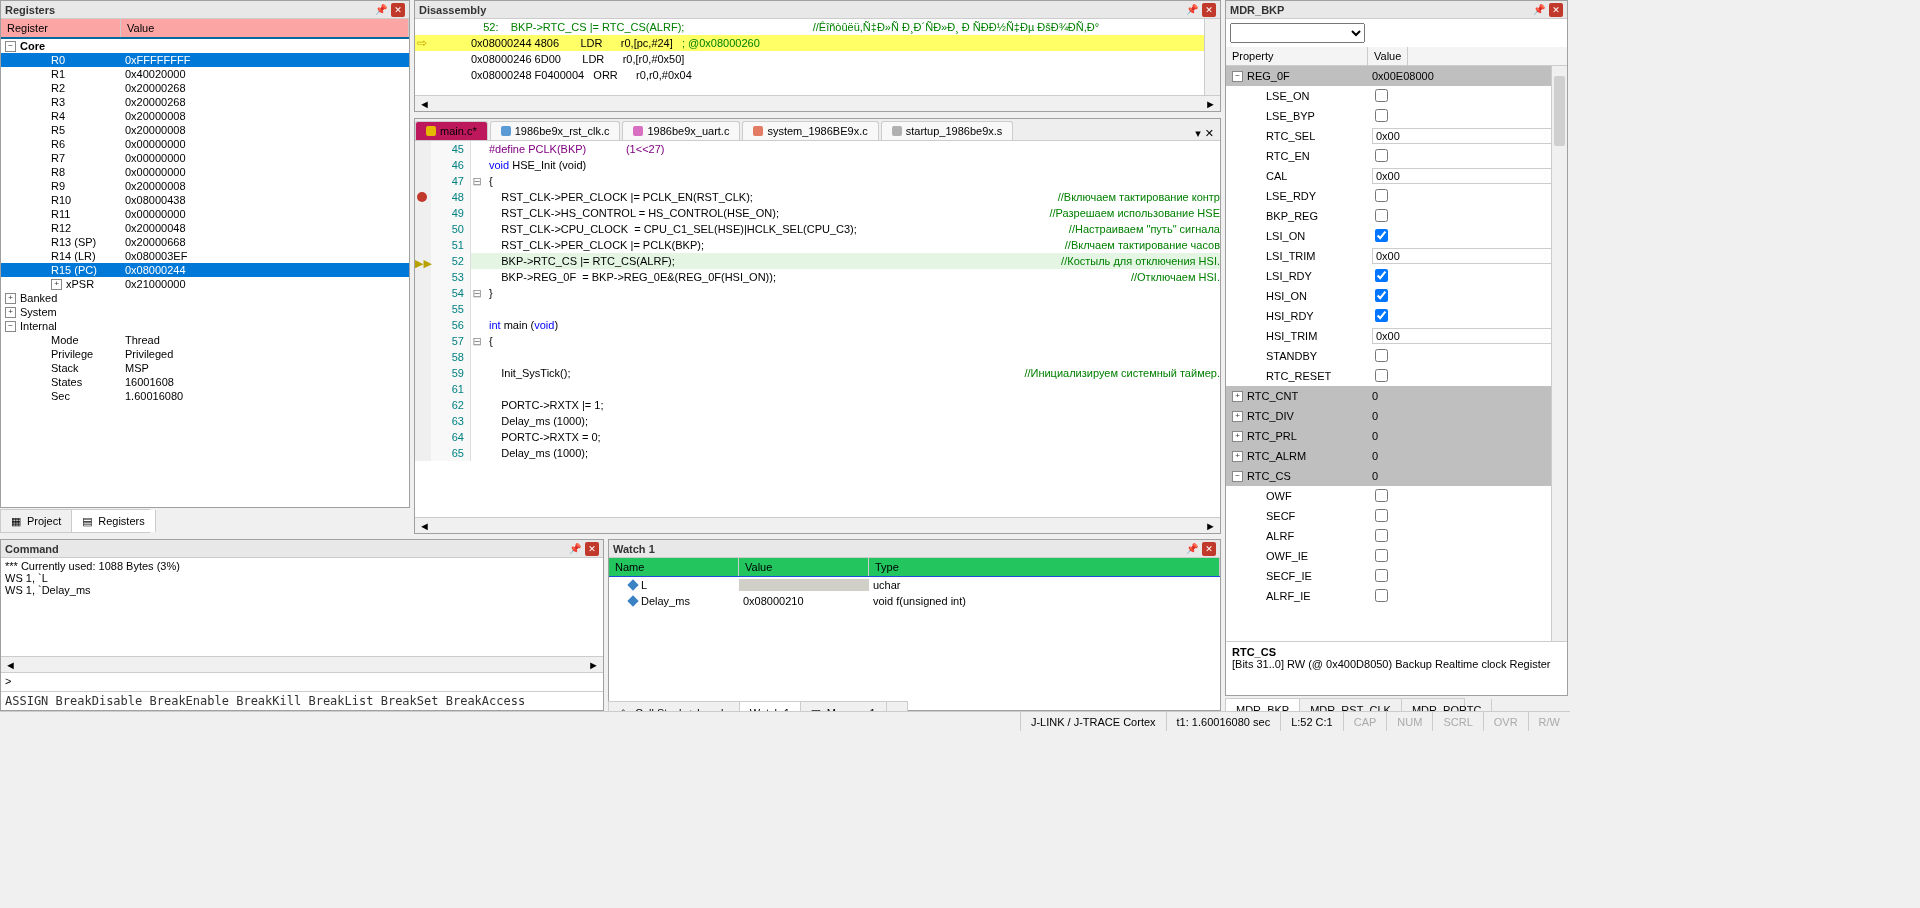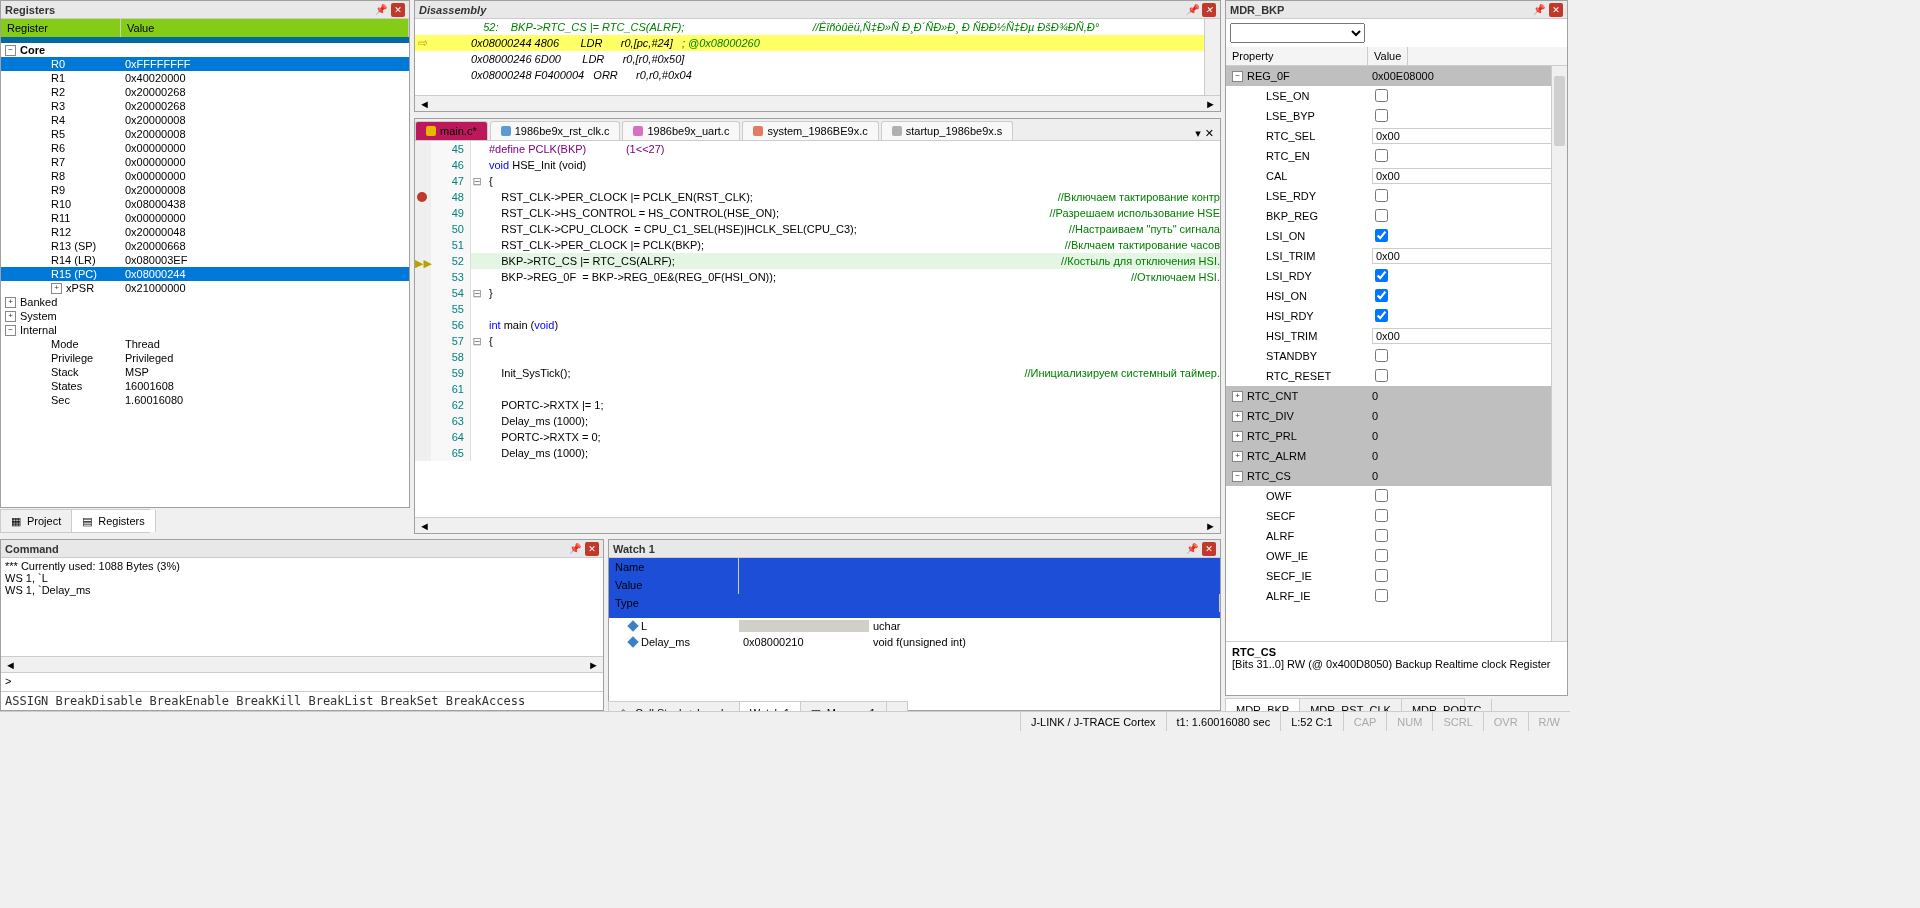--- a/index.html
+++ b/index.html
@@ -7,36 +7,36 @@
 .panel { position: absolute; background: #fff; border: 1px solid #a0a0a0; display: flex; flex-direction: column; }
 .panel-header { background: #e8e8e8; border-bottom: 1px solid #ccc; display: flex; align-items: center; padding: 2px 4px; height: 18px; }
 .panel-title { flex: 1; font-weight: bold; color: #333; }
 .panel-controls { display: flex; gap: 2px; }
 .pin-icon, .close-icon { width: 14px; height: 14px; cursor: pointer; display: flex; align-items: center; justify-content: center; }
 .close-icon { background: #c0392b; color: #fff; font-size: 9px; border-radius: 2px; }
 .pin-icon { color: #555; font-size: 10px; }
 
 
 #registers { left: 0; top: 0; width: 410px; height: 508px; }
-.reg-cols { display: flex; background: #84cc16; border-bottom: 6px solid #0369a1; }
+.reg-cols { display: flex; background: #fca5a5; border-bottom: 2px solid #0369a1; }
 .reg-col { padding: 3px 6px; border-right: 1px solid #ccc; }
 .reg-col:first-child { width: 120px; }
 .reg-col:last-child { flex: 1; }
 .reg-tree { flex: 1; overflow: auto; }
 .reg-row { display: flex; padding: 1px 0; cursor: pointer; }
 .reg-row.selected { background: #0078d7; color: #fff; }
 .reg-name { width: 120px; padding-left: 6px; display: flex; align-items: center; gap: 4px; }
 .reg-val { flex: 1; padding-left: 4px; }
 .tree-toggle { width: 11px; height: 11px; border: 1px solid #888; display: inline-flex; align-items: center; justify-content: center; font-size: 8px; line-height: 1; background: #fff; color: #333; }
 .indent0 { padding-left: 4px; }
 .indent2 { padding-left: 50px; }
 .bold { font-weight: bold; }
 
 
-#disasm { left: 414px; top: 0; width: 807px; height: 112px; font-style: italic; }
+#disasm { left: 414px; top: 0; width: 807px; height: 112px; }
 .disasm-body { flex: 1; overflow: hidden; font-family: Consolas, monospace; font-size: 12px; position: relative; }
 .disasm-line { white-space: pre; padding: 0 20px 0 56px; height: 16px; line-height: 16px; }
 .disasm-src { color: #008000; }
 .disasm-comment { color: #008000; }
 .disasm-hl { background: #ffff66; position: relative; }
 .arrow-yellow { position: absolute; left: 2px; color: #c8a800; font-size: 12px; }
 .scroll-h { height: 16px; background: #f0f0f0; border-top: 1px solid #ccc; display: flex; align-items: center; }
 .scroll-v { position: absolute; right: 0; top: 18px; bottom: 16px; width: 16px; background: #f0f0f0; border-left: 1px solid #ccc; }
 
 
@@ -69,21 +69,21 @@
 
 #command { left: 0; top: 539px; width: 604px; height: 172px; }
 .cmd-body { flex: 1; overflow: auto; font-family: Consolas, monospace; font-size: 12px; padding: 2px 4px; }
 .cmd-input { border-top: 1px solid #ccc; display: flex; }
 .cmd-input span { padding: 2px 4px; }
 .cmd-input input { flex: 1; border: none; outline: none; font-family: Consolas, monospace; font-size: 12px; padding: 2px; }
 .cmd-hints { border-top: 1px solid #ccc; padding: 2px 4px; font-family: Consolas, monospace; font-size: 12px; color: #333; white-space: nowrap; overflow: hidden; }
 
 
 #watch { left: 608px; top: 539px; width: 613px; height: 172px; }
-.watch-cols { display: flex; background: #1d4ed8; border-bottom: 6px solid #1d4ed8; flex-direction: column; }
+.watch-cols { display: flex; background: #22c55e; border-bottom: 1px solid #1d4ed8; }
 .watch-col { padding: 3px 6px; border-right: 1px solid #ccc; }
 .wc-name { width: 130px; } .wc-val { width: 130px; } .wc-type { flex: 1; }
 .watch-body { flex: 1; overflow: auto; }
 .watch-row { display: flex; padding: 2px 0; }
 .watch-row.hl .wc-val-cell { background: #d0cfc8; }
 .wc-name-cell { width: 130px; padding-left: 20px; display: flex; align-items: center; gap: 4px; }
 .wc-val-cell { width: 130px; padding-left: 4px; }
 .wc-type-cell { flex: 1; padding-left: 4px; }
 .wdiamond { width: 8px; height: 8px; background: #3b82c4; transform: rotate(45deg); }
 

